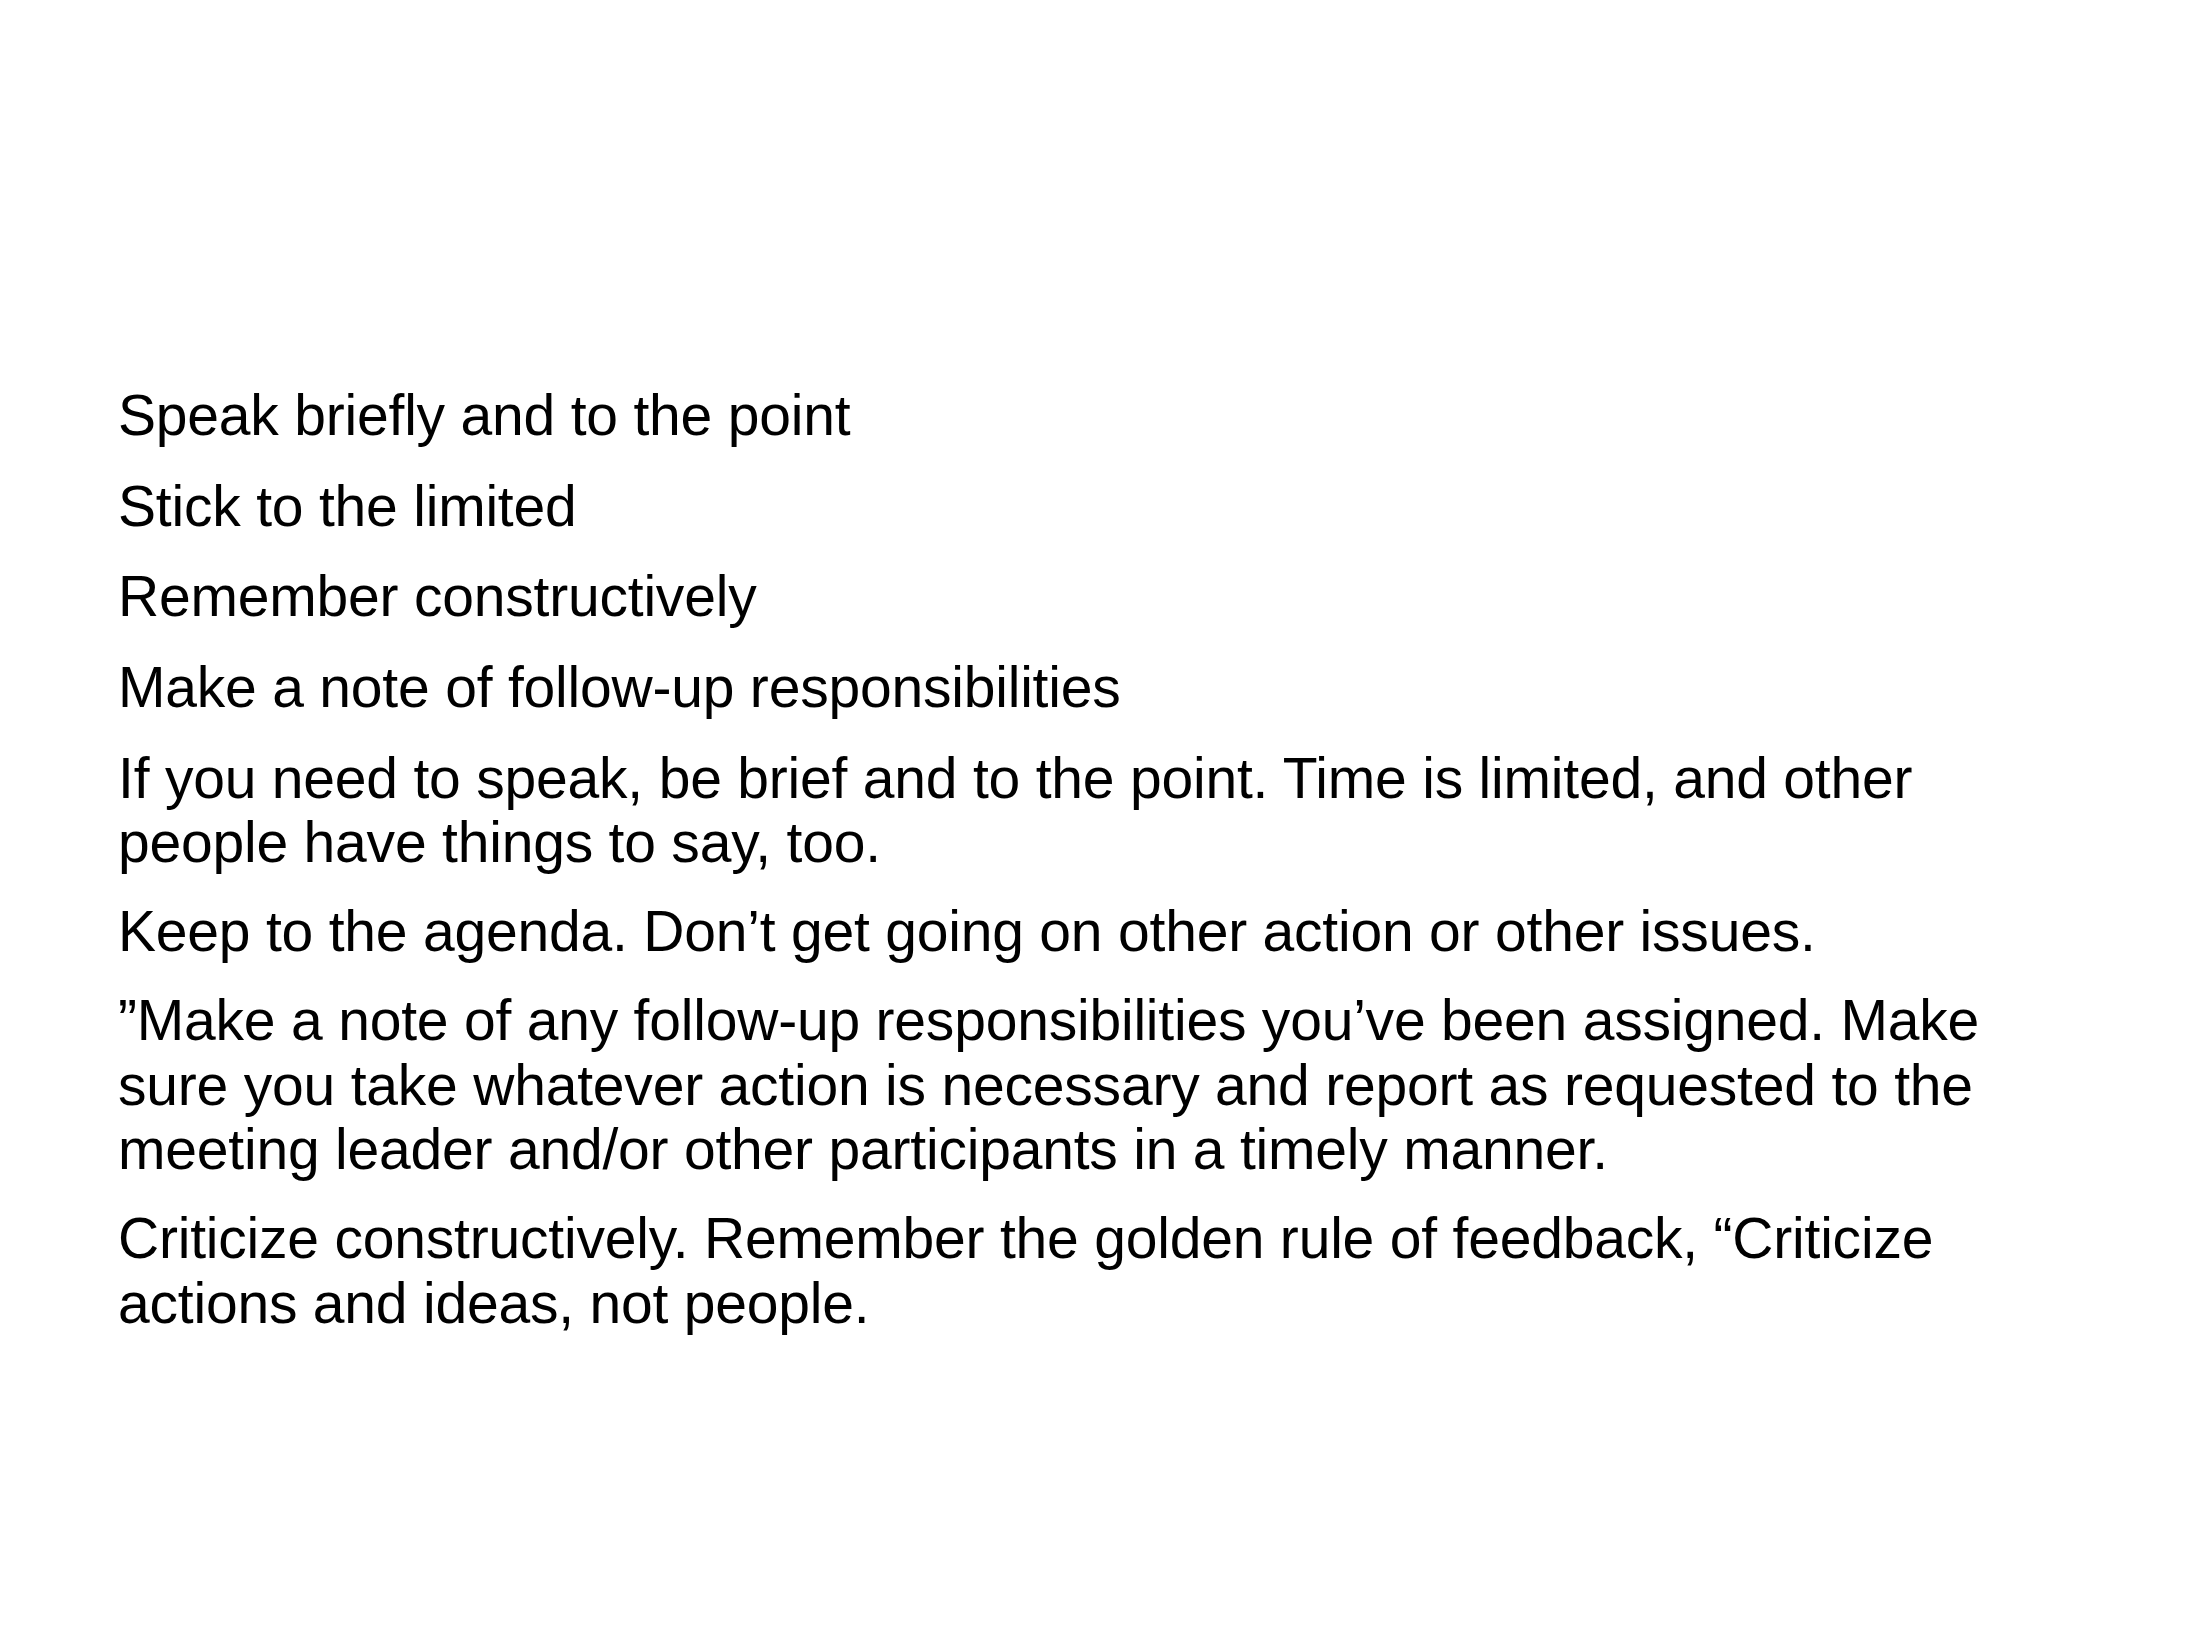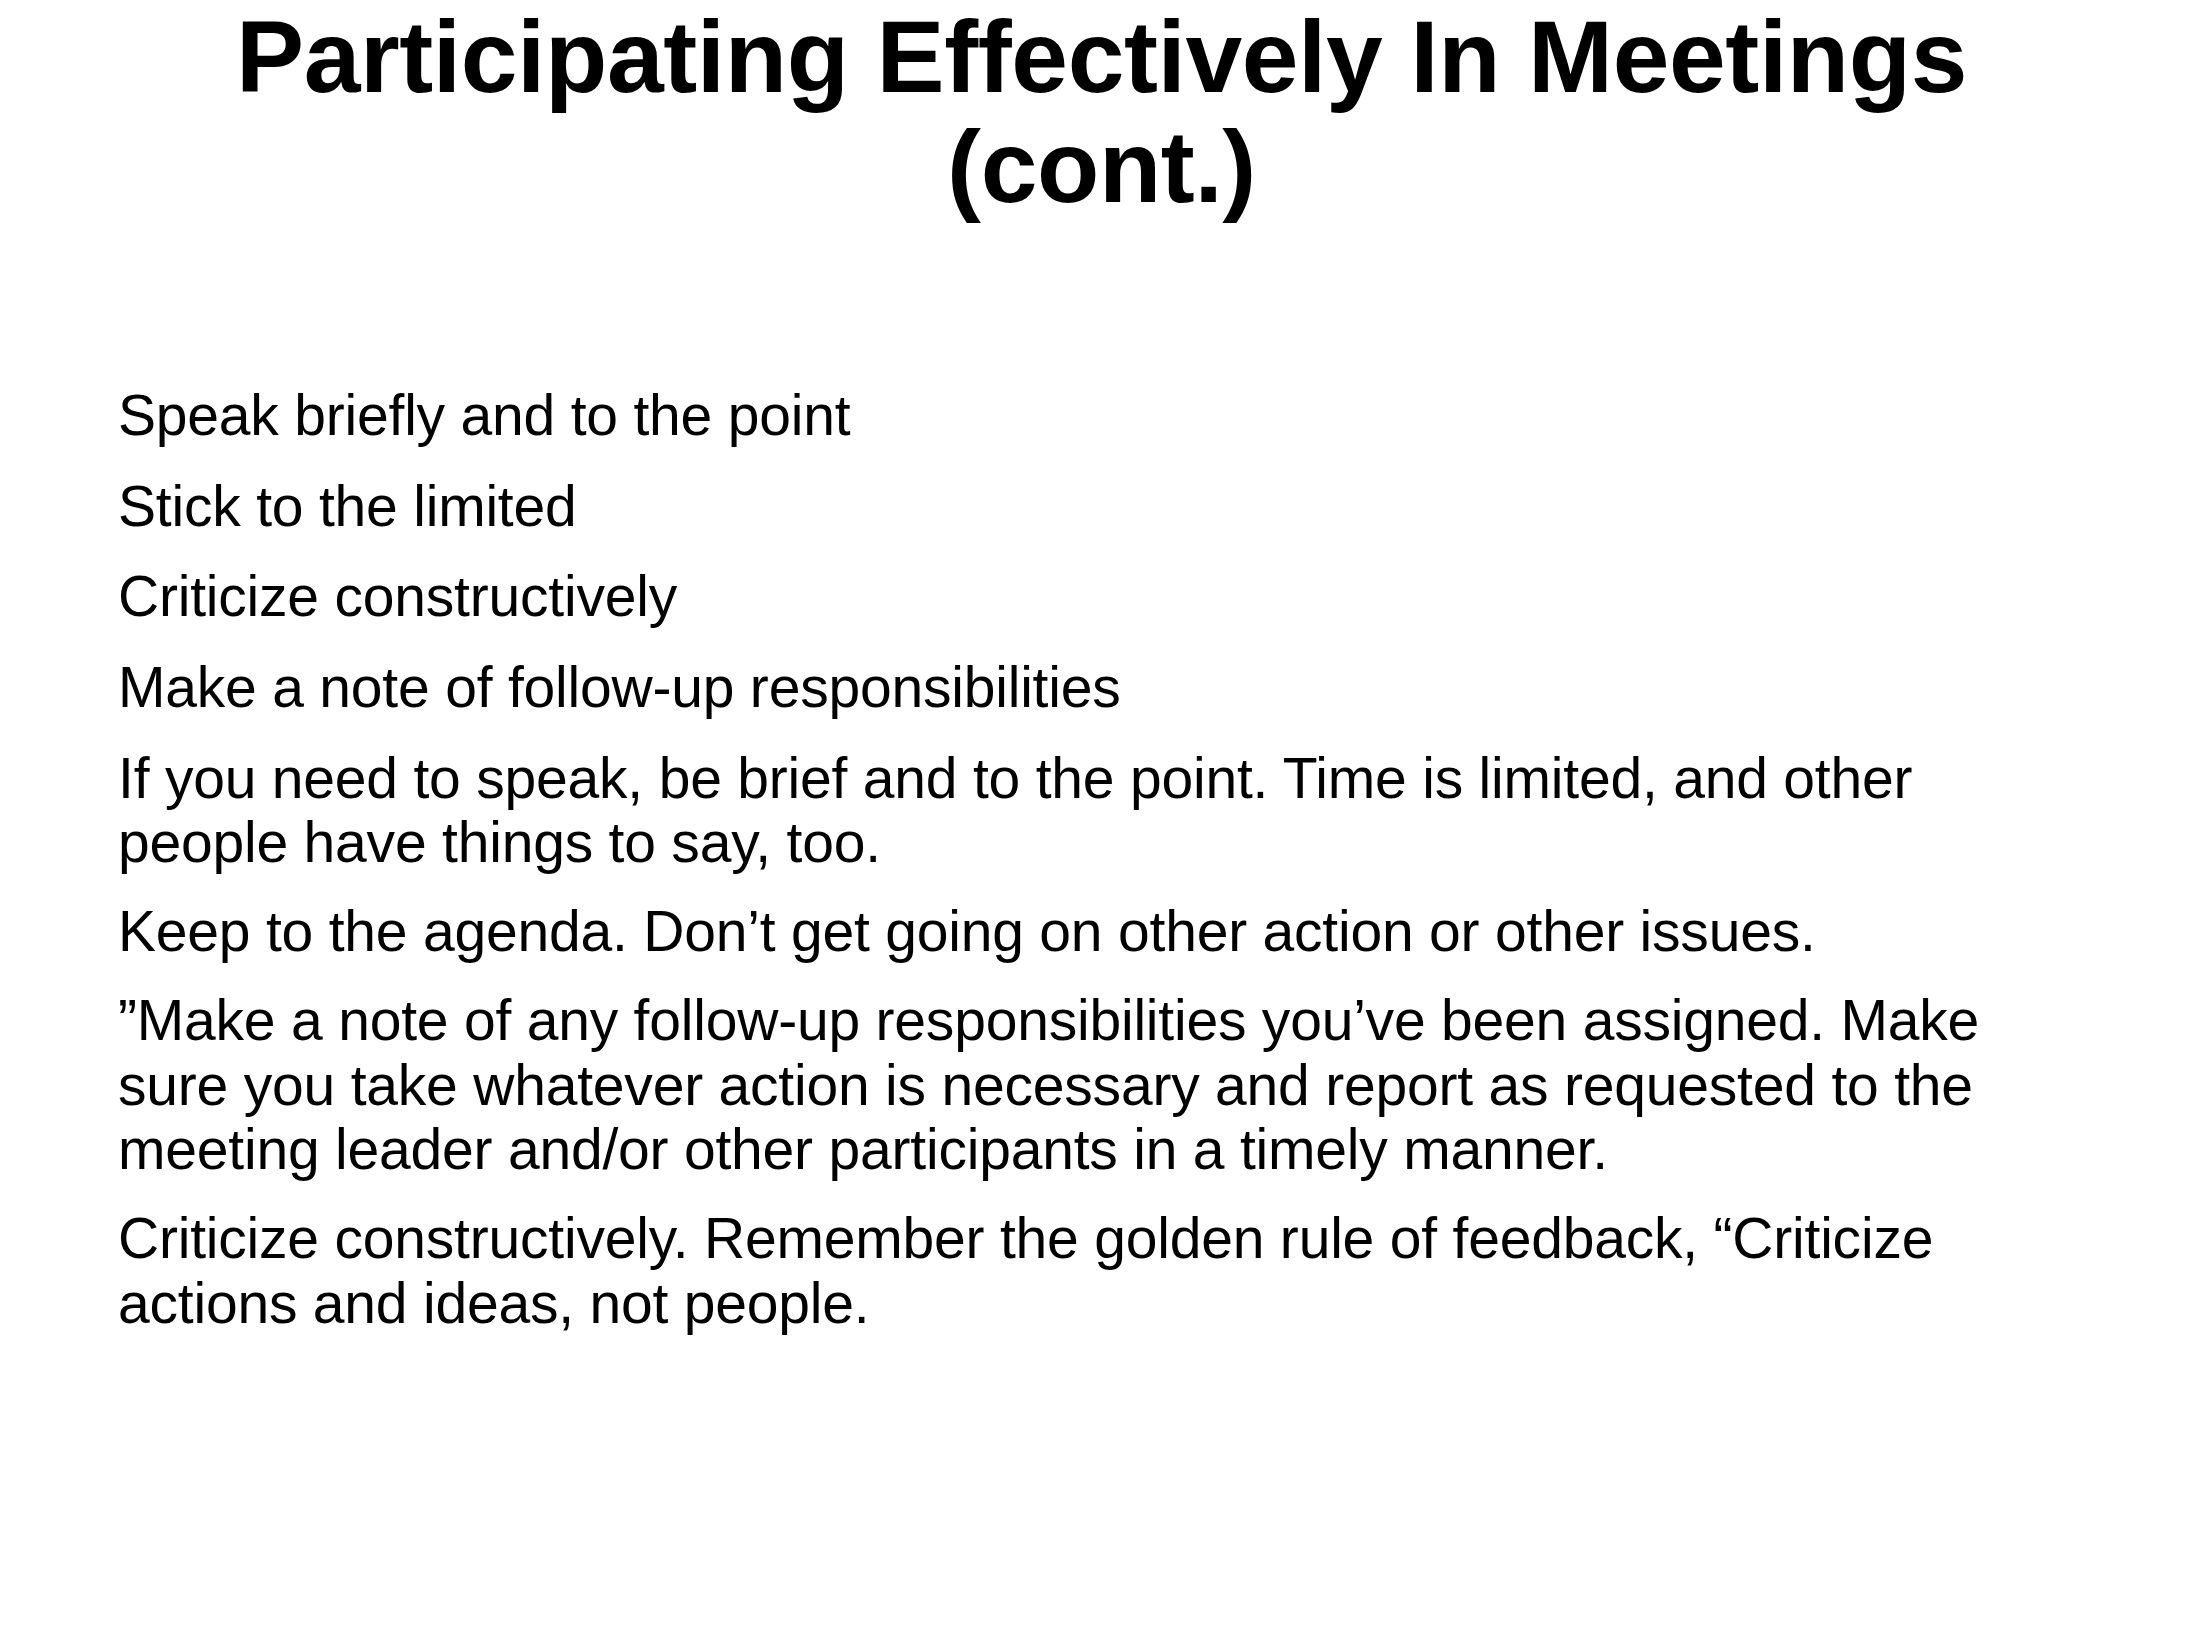--- a/index.html
+++ b/index.html
@@ -71,32 +71,28 @@
 
   .body-line.para:last-child {
     margin-bottom: 0;
   }
 </style>
 </head>
 <body>
 
 <div class="slide">
 
-  <div class="title-block">
-    <h1 class="slide-title">Participating Effectively In Meetings
-(cont.)</h1>
-  </div>
 
   <div class="body-block">
 
     <p class="body-line compact">Speak briefly and to the point</p>
 
     <p class="body-line compact">Stick to the limited</p>
 
-    <p class="body-line compact">Criticize constructively</p>
+    <p class="body-line compact">Remember constructively</p>
 
     <p class="body-line compact">Make a note of follow-up responsibilities</p>
 
     <p class="body-line para">If you need to speak, be brief and to the point. Time is limited, and other people have things to say, too.</p>
 
     <p class="body-line para">Keep to the agenda. Don’t get going on other action or other issues.</p>
 
     <p class="body-line para">”Make a note of any follow-up responsibilities you’ve been assigned. Make sure you take whatever action is necessary and report as requested to the meeting leader and/or other participants in a timely manner.</p>
 
     <p class="body-line para">Criticize constructively. Remember the golden rule of feedback, “Criticize actions and ideas, not people.</p>

